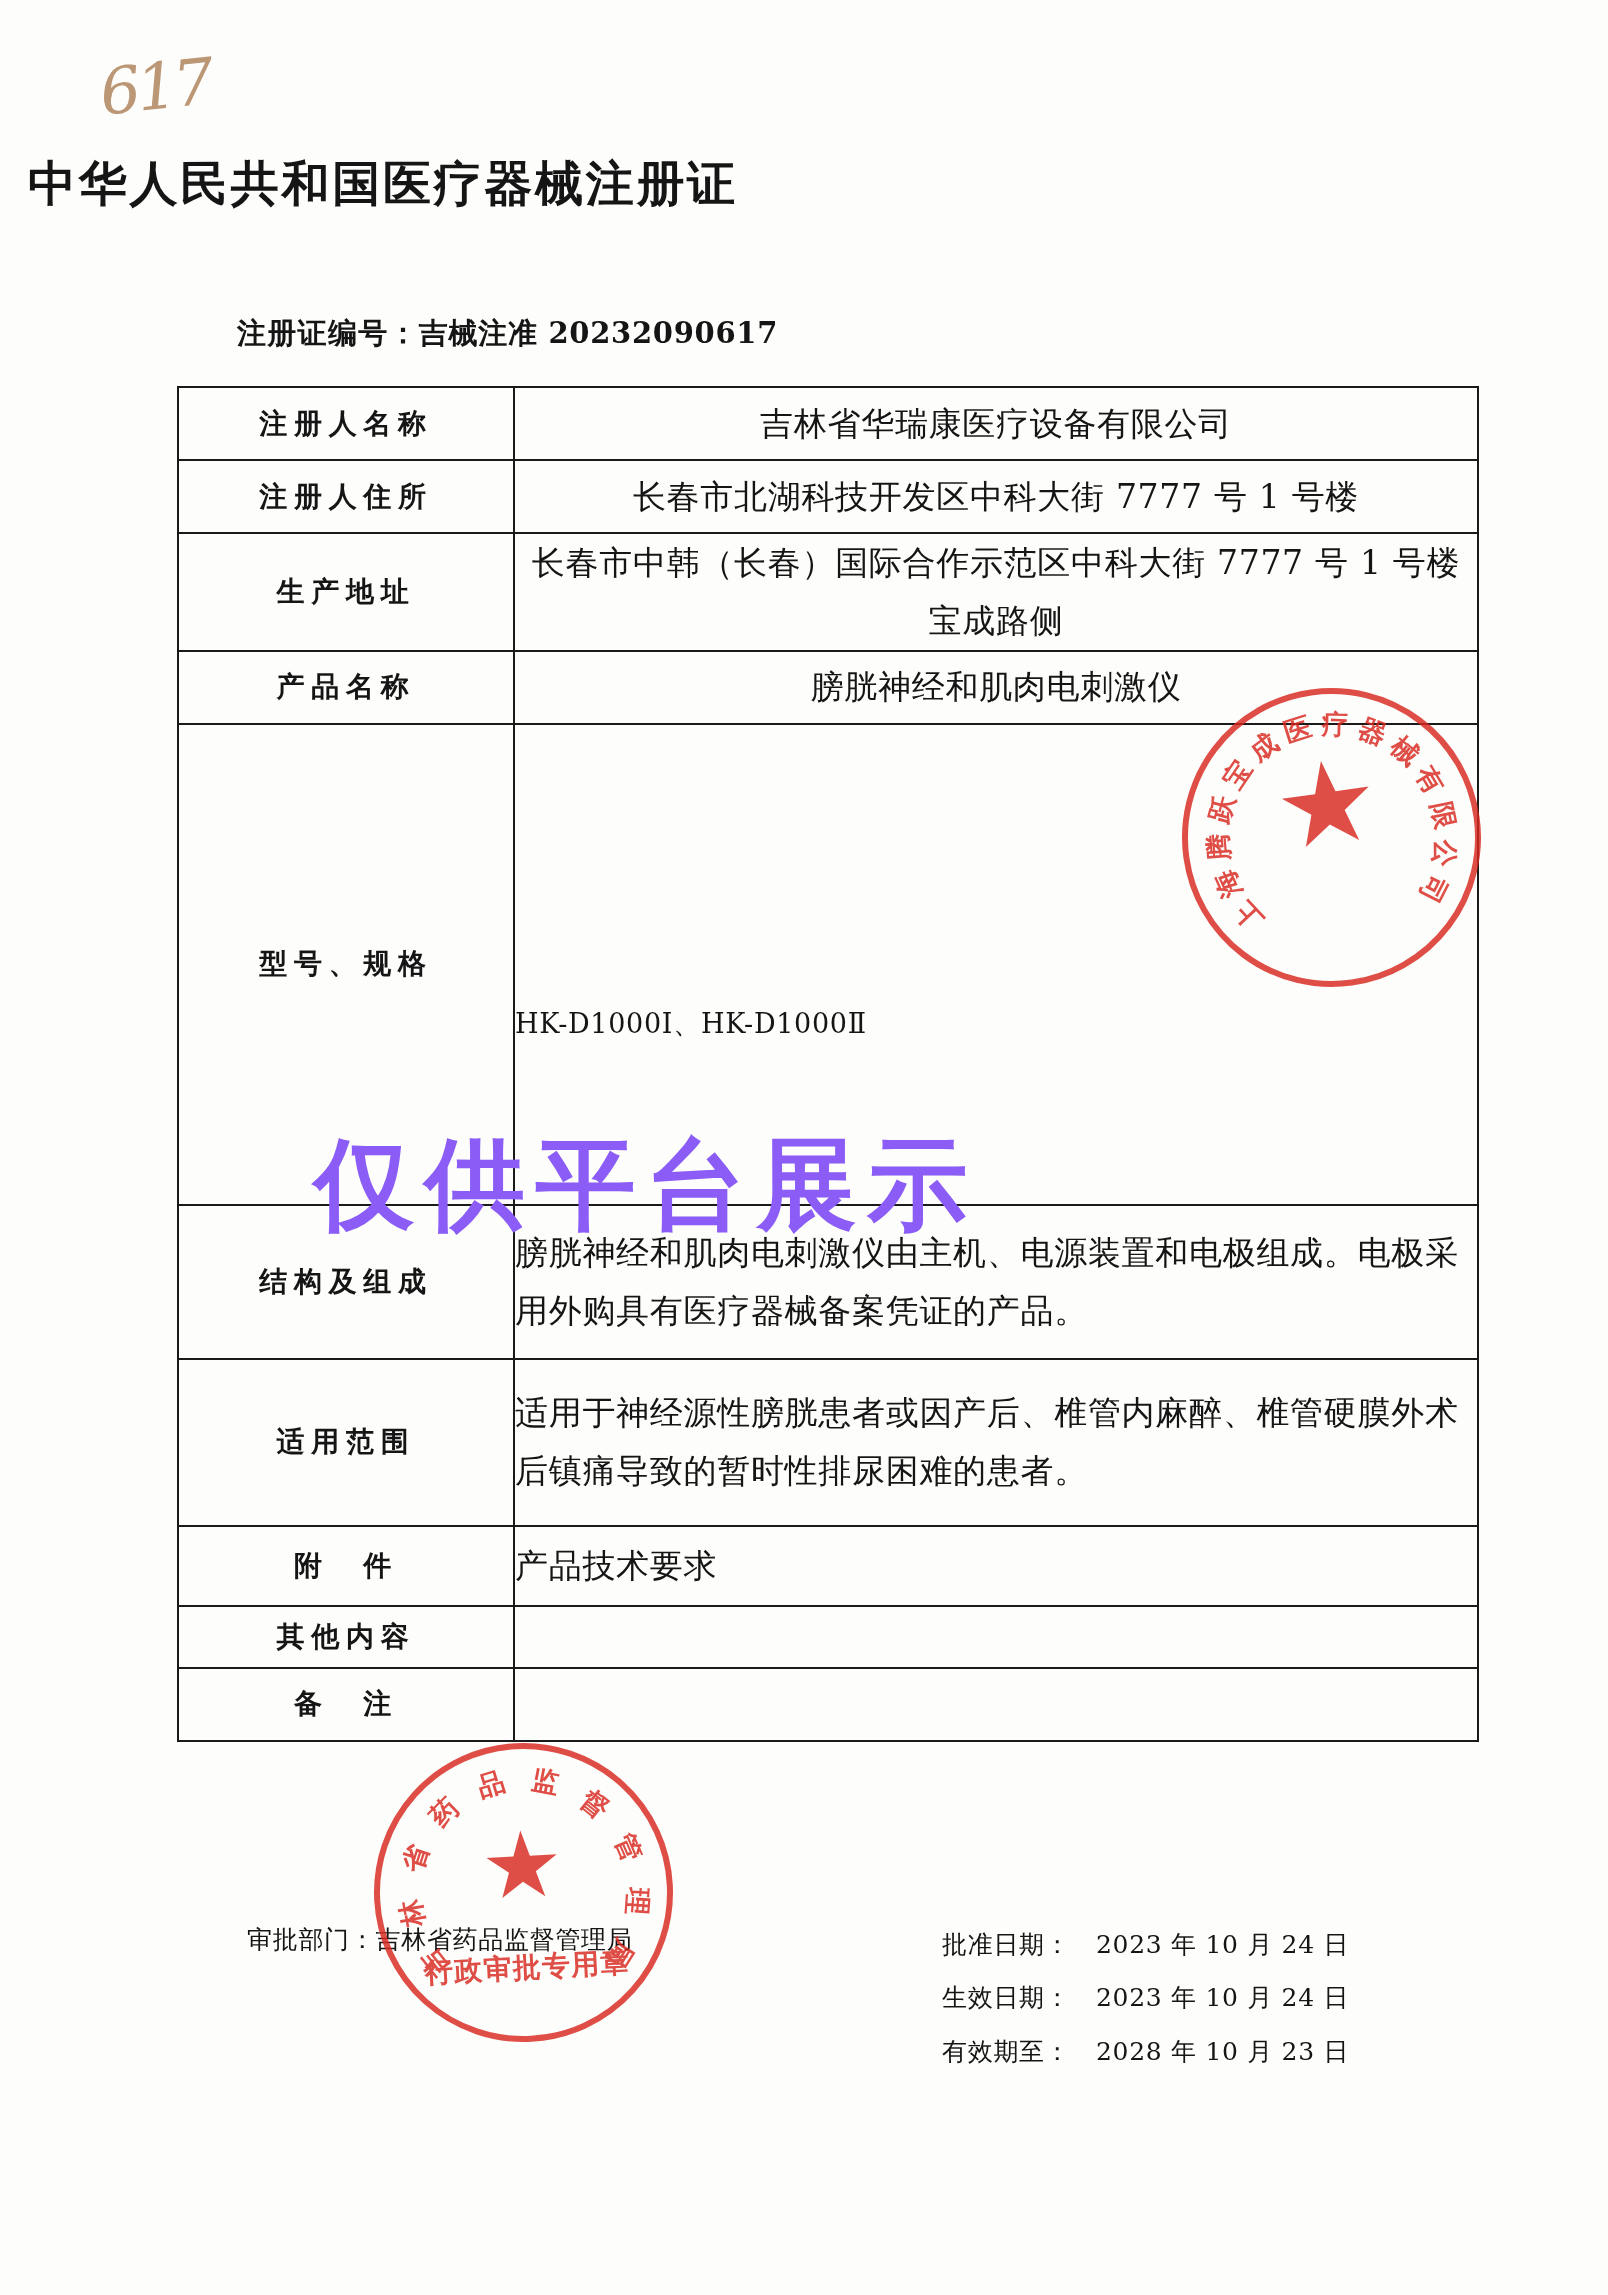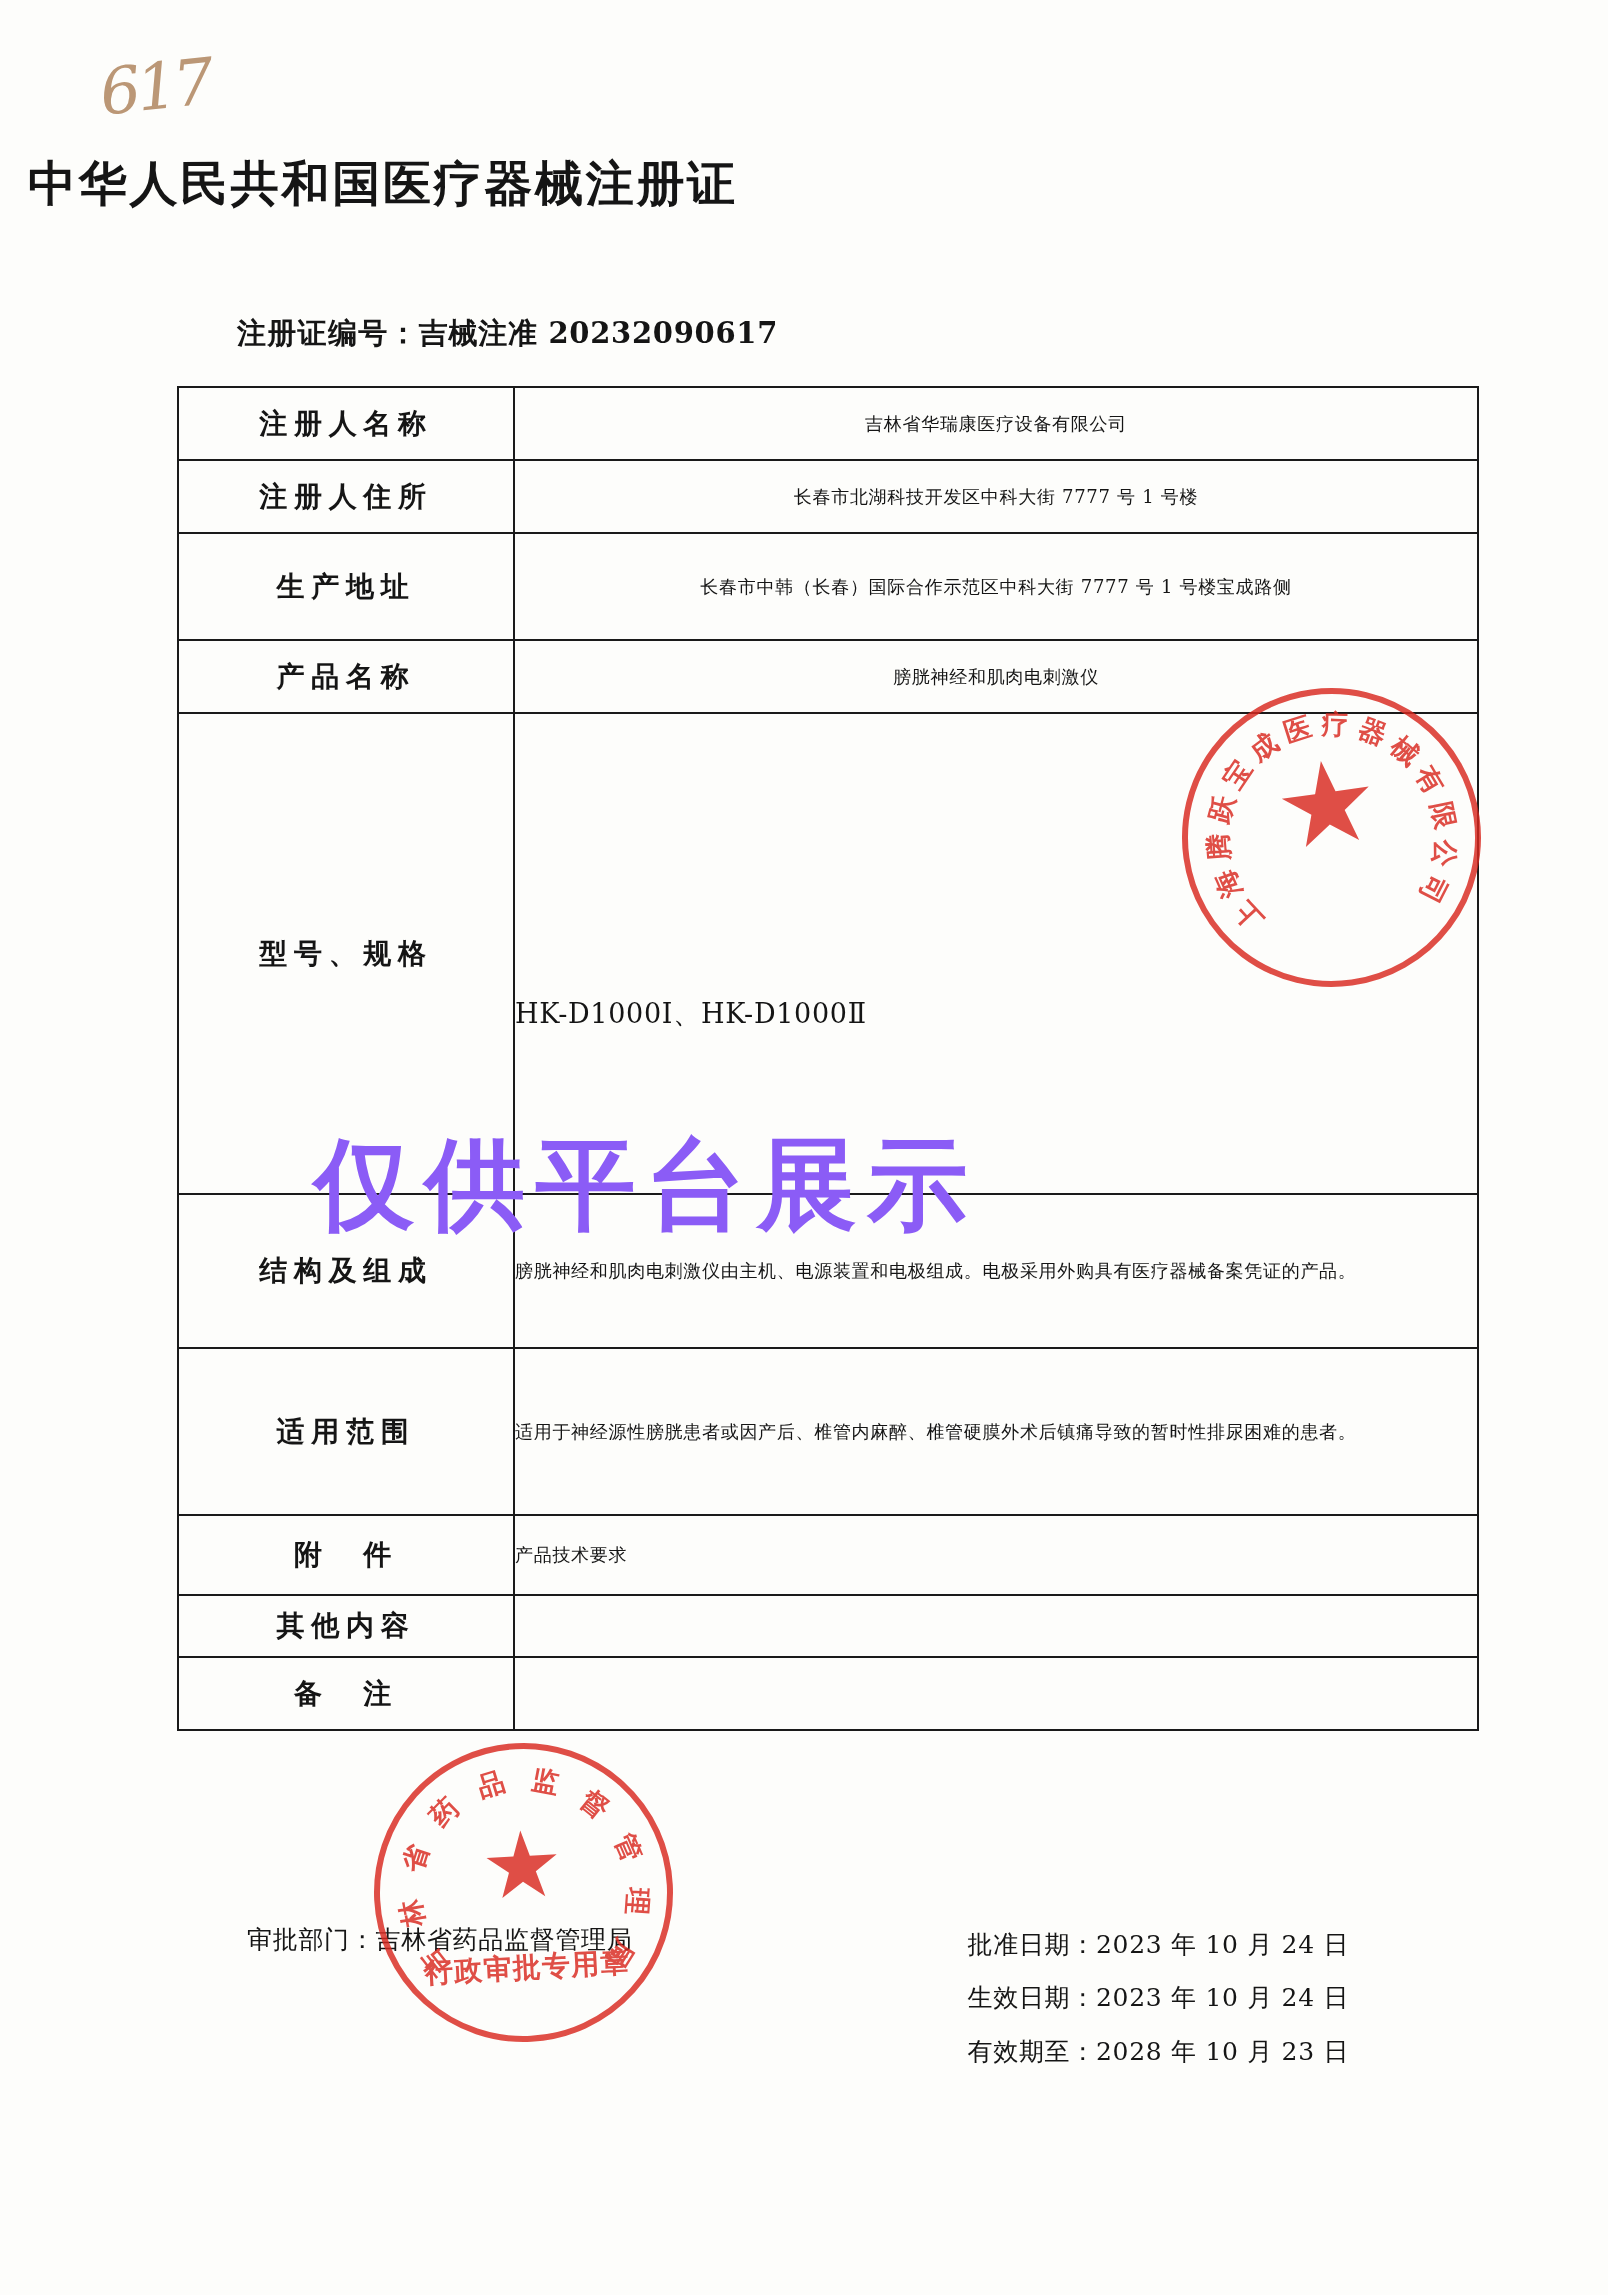--- a/index.html
+++ b/index.html
@@ -78,21 +78,21 @@
   }
   td.label {
     width: 334px;
     text-align: center;
     font-size: 28px;
     font-weight: 700;
     letter-spacing: 6.7px;
     padding: 16px 6.7px;
   }
   td.value {
-    font-size: 18px;
+    font-size: 33px;
     line-height: 1.75;
     padding: 17.4px 24px;
     letter-spacing: 0.7px;
     border-radius: 25px;
   }
   td.value.center {
     text-align: center;
     padding-left: 6.7px;
     padding-right: 6.7px;
   }
@@ -149,21 +149,20 @@
     position: absolute;
     left: 942px;
     top: -5.3px;
     font-size: 25px;
     line-height: 2.15;
     letter-spacing: 0.7px;
   }
   .footer .dates .dlabel {
     display: inline-block;
     width: 154px;
-    text-align: right;
   }
   .footer .dates .dval {
     display: inline-block;
   }
 
   
   .seal {
     position: absolute;
     border-radius: 50%;
     border: 6px solid #d9281f;

